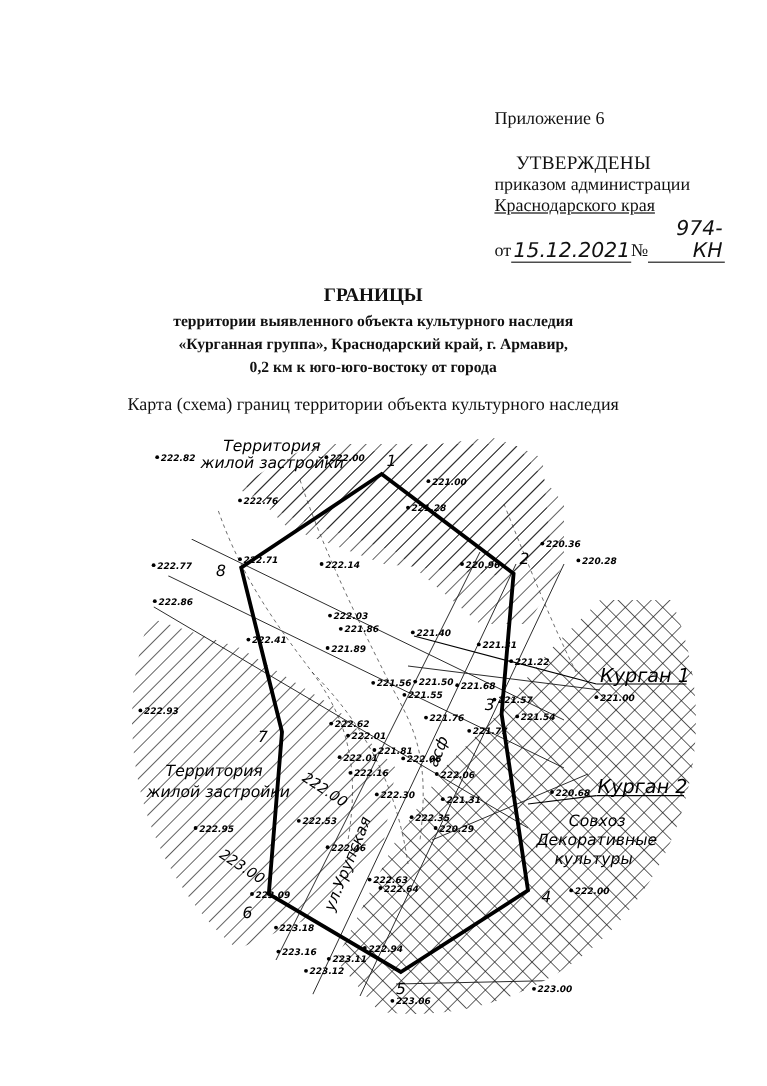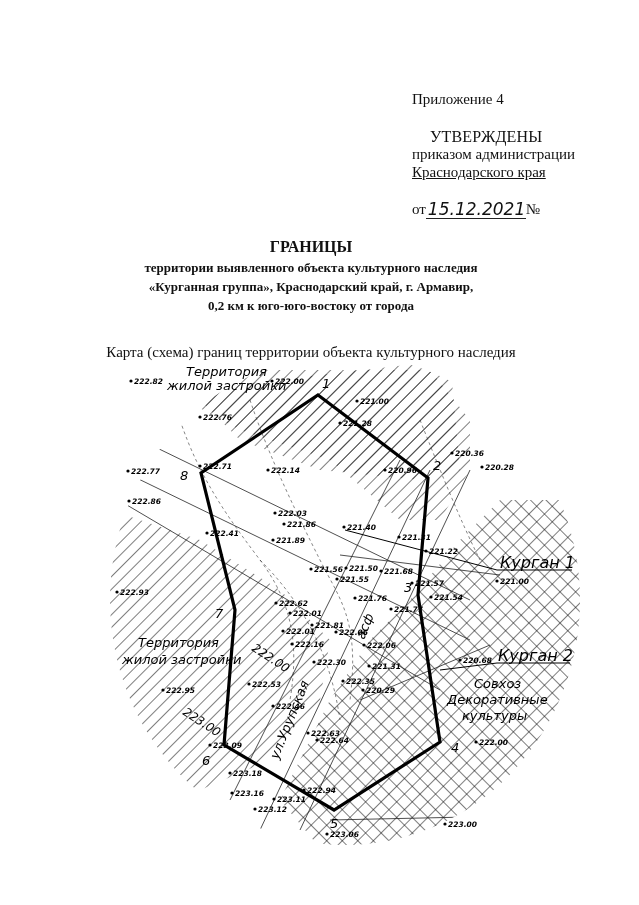--- a/index.html
+++ b/index.html
@@ -11,34 +11,35 @@
   .hdr-order { top:145px;text-align:right; }
   .hdr-region { top:163px;text-decoration:underline; }
   .hdr-line { top:181px; display:flex; align-items:flex-end; }
   .hdr-line .u { border-bottom:1px solid #222; font-family:"DejaVu Sans", sans-serif; font-style:italic; font-size:17px; line-height:18px; padding:0 2px; }
   .u-date { width:96px;margin-top:19px; }
   .u-num { width:60px; text-align:right; }
   .title-block { left:0; width:622px; text-align:center; }
   .t-main { top:238px; font-weight:bold; font-size:16px; }
   .t-sub { font-weight:bold; font-size:13px; line-height:19px; }
   .t-l1 { top:258px; } .t-l2 { top:277px; } .t-l3 { top:296px; }
-  .t-caption { top:344px; font-size:15px;text-align:center; }
+  .t-caption { top:330px; font-size:15px;text-align:center; }
   svg text { font-family:"DejaVu Sans", sans-serif; font-style:italic; }
 </style>
 </head>
 <body>
 
-<div class="abs hdr hdr-app">Приложение 4</div>
+<div class="abs hdr hdr-app">Приложение 6</div>
 <div class="abs hdr hdr-appr">УТВЕРЖДЕНЫ</div>
 <div class="abs hdr hdr-order">приказом администрации</div>
 <div class="abs hdr hdr-region">Краснодарского края</div>
 <div class="abs hdr hdr-line">
   <span>от</span>
   <span class="u u-date">15.12.2021</span>
   <span>№</span>
+  <span class="u u-num">974-КН</span>
 </div>
 
 <div class="abs title-block t-main">ГРАНИЦЫ</div>
 <div class="abs title-block t-sub t-l1">территории выявленного объекта культурного наследия</div>
 <div class="abs title-block t-sub t-l2">«Курганная группа», Краснодарский край, г. Армавир,</div>
 <div class="abs title-block t-sub t-l3">0,2 км к юго-юго-востоку от города</div>
 <div class="abs title-block t-caption">Карта (схема) границ территории объекта культурного наследия</div>
 
 <svg class="abs" style="left:0;top:0" width="639" height="905">
   <defs>

